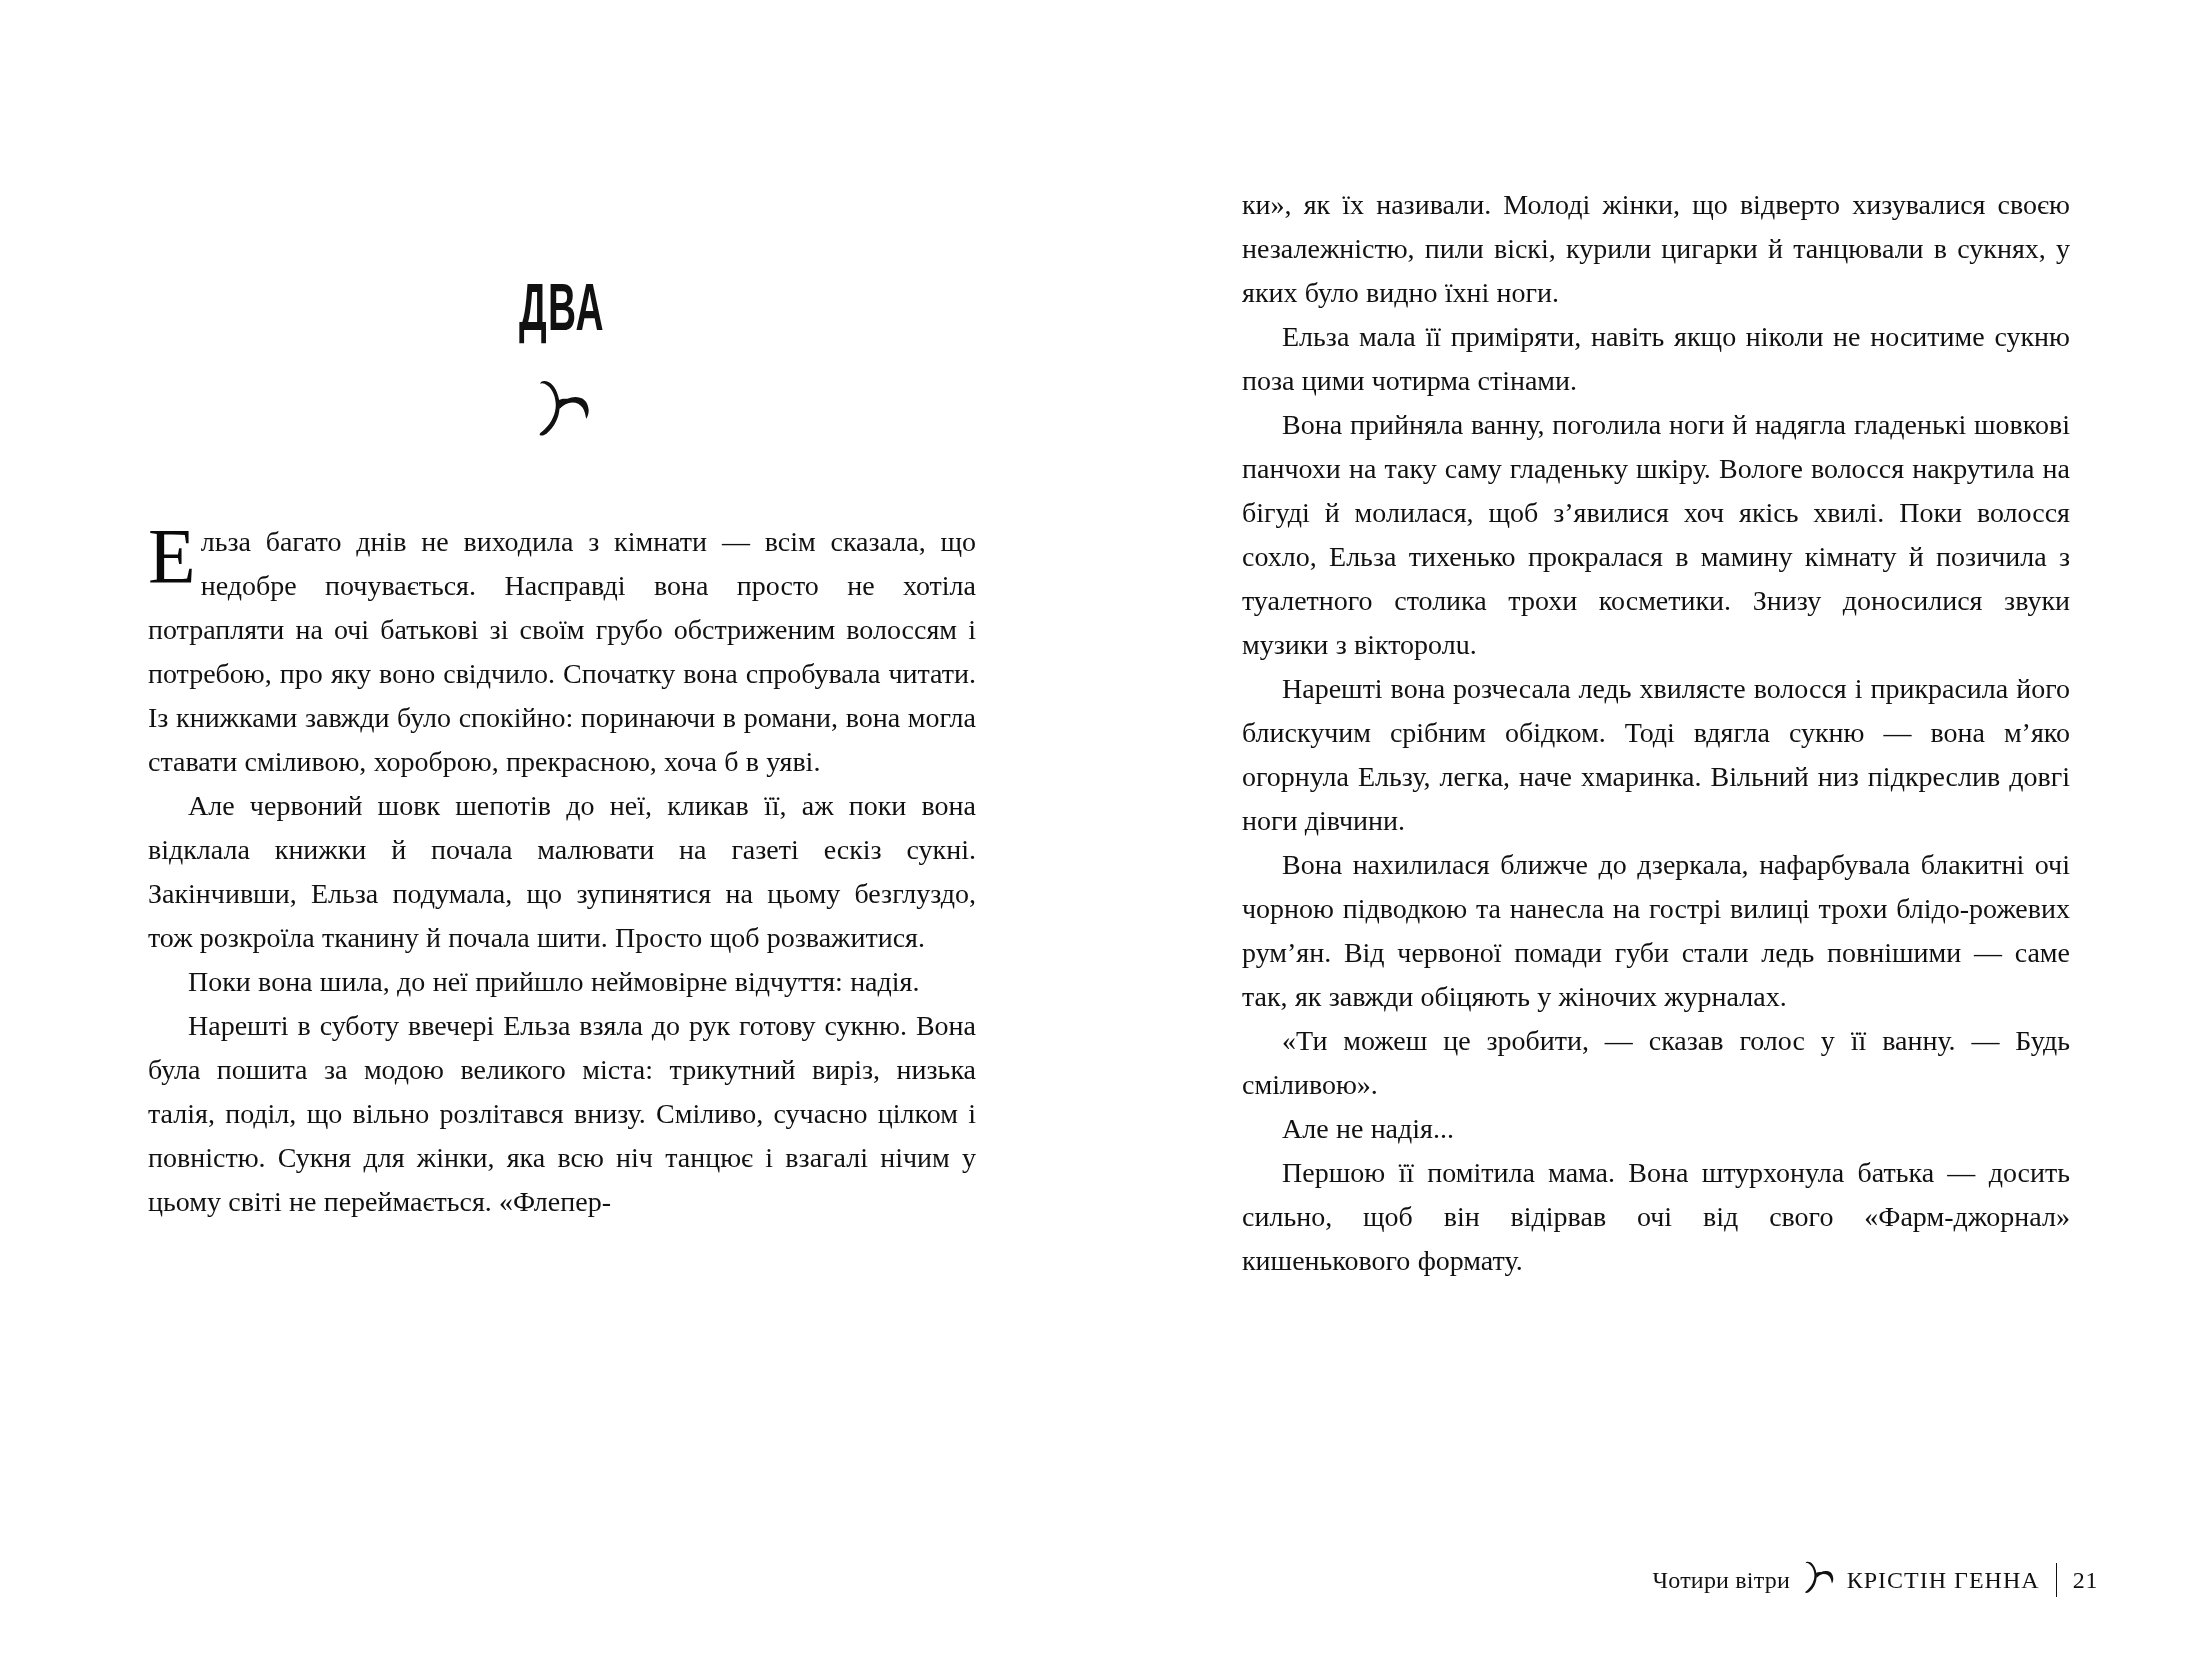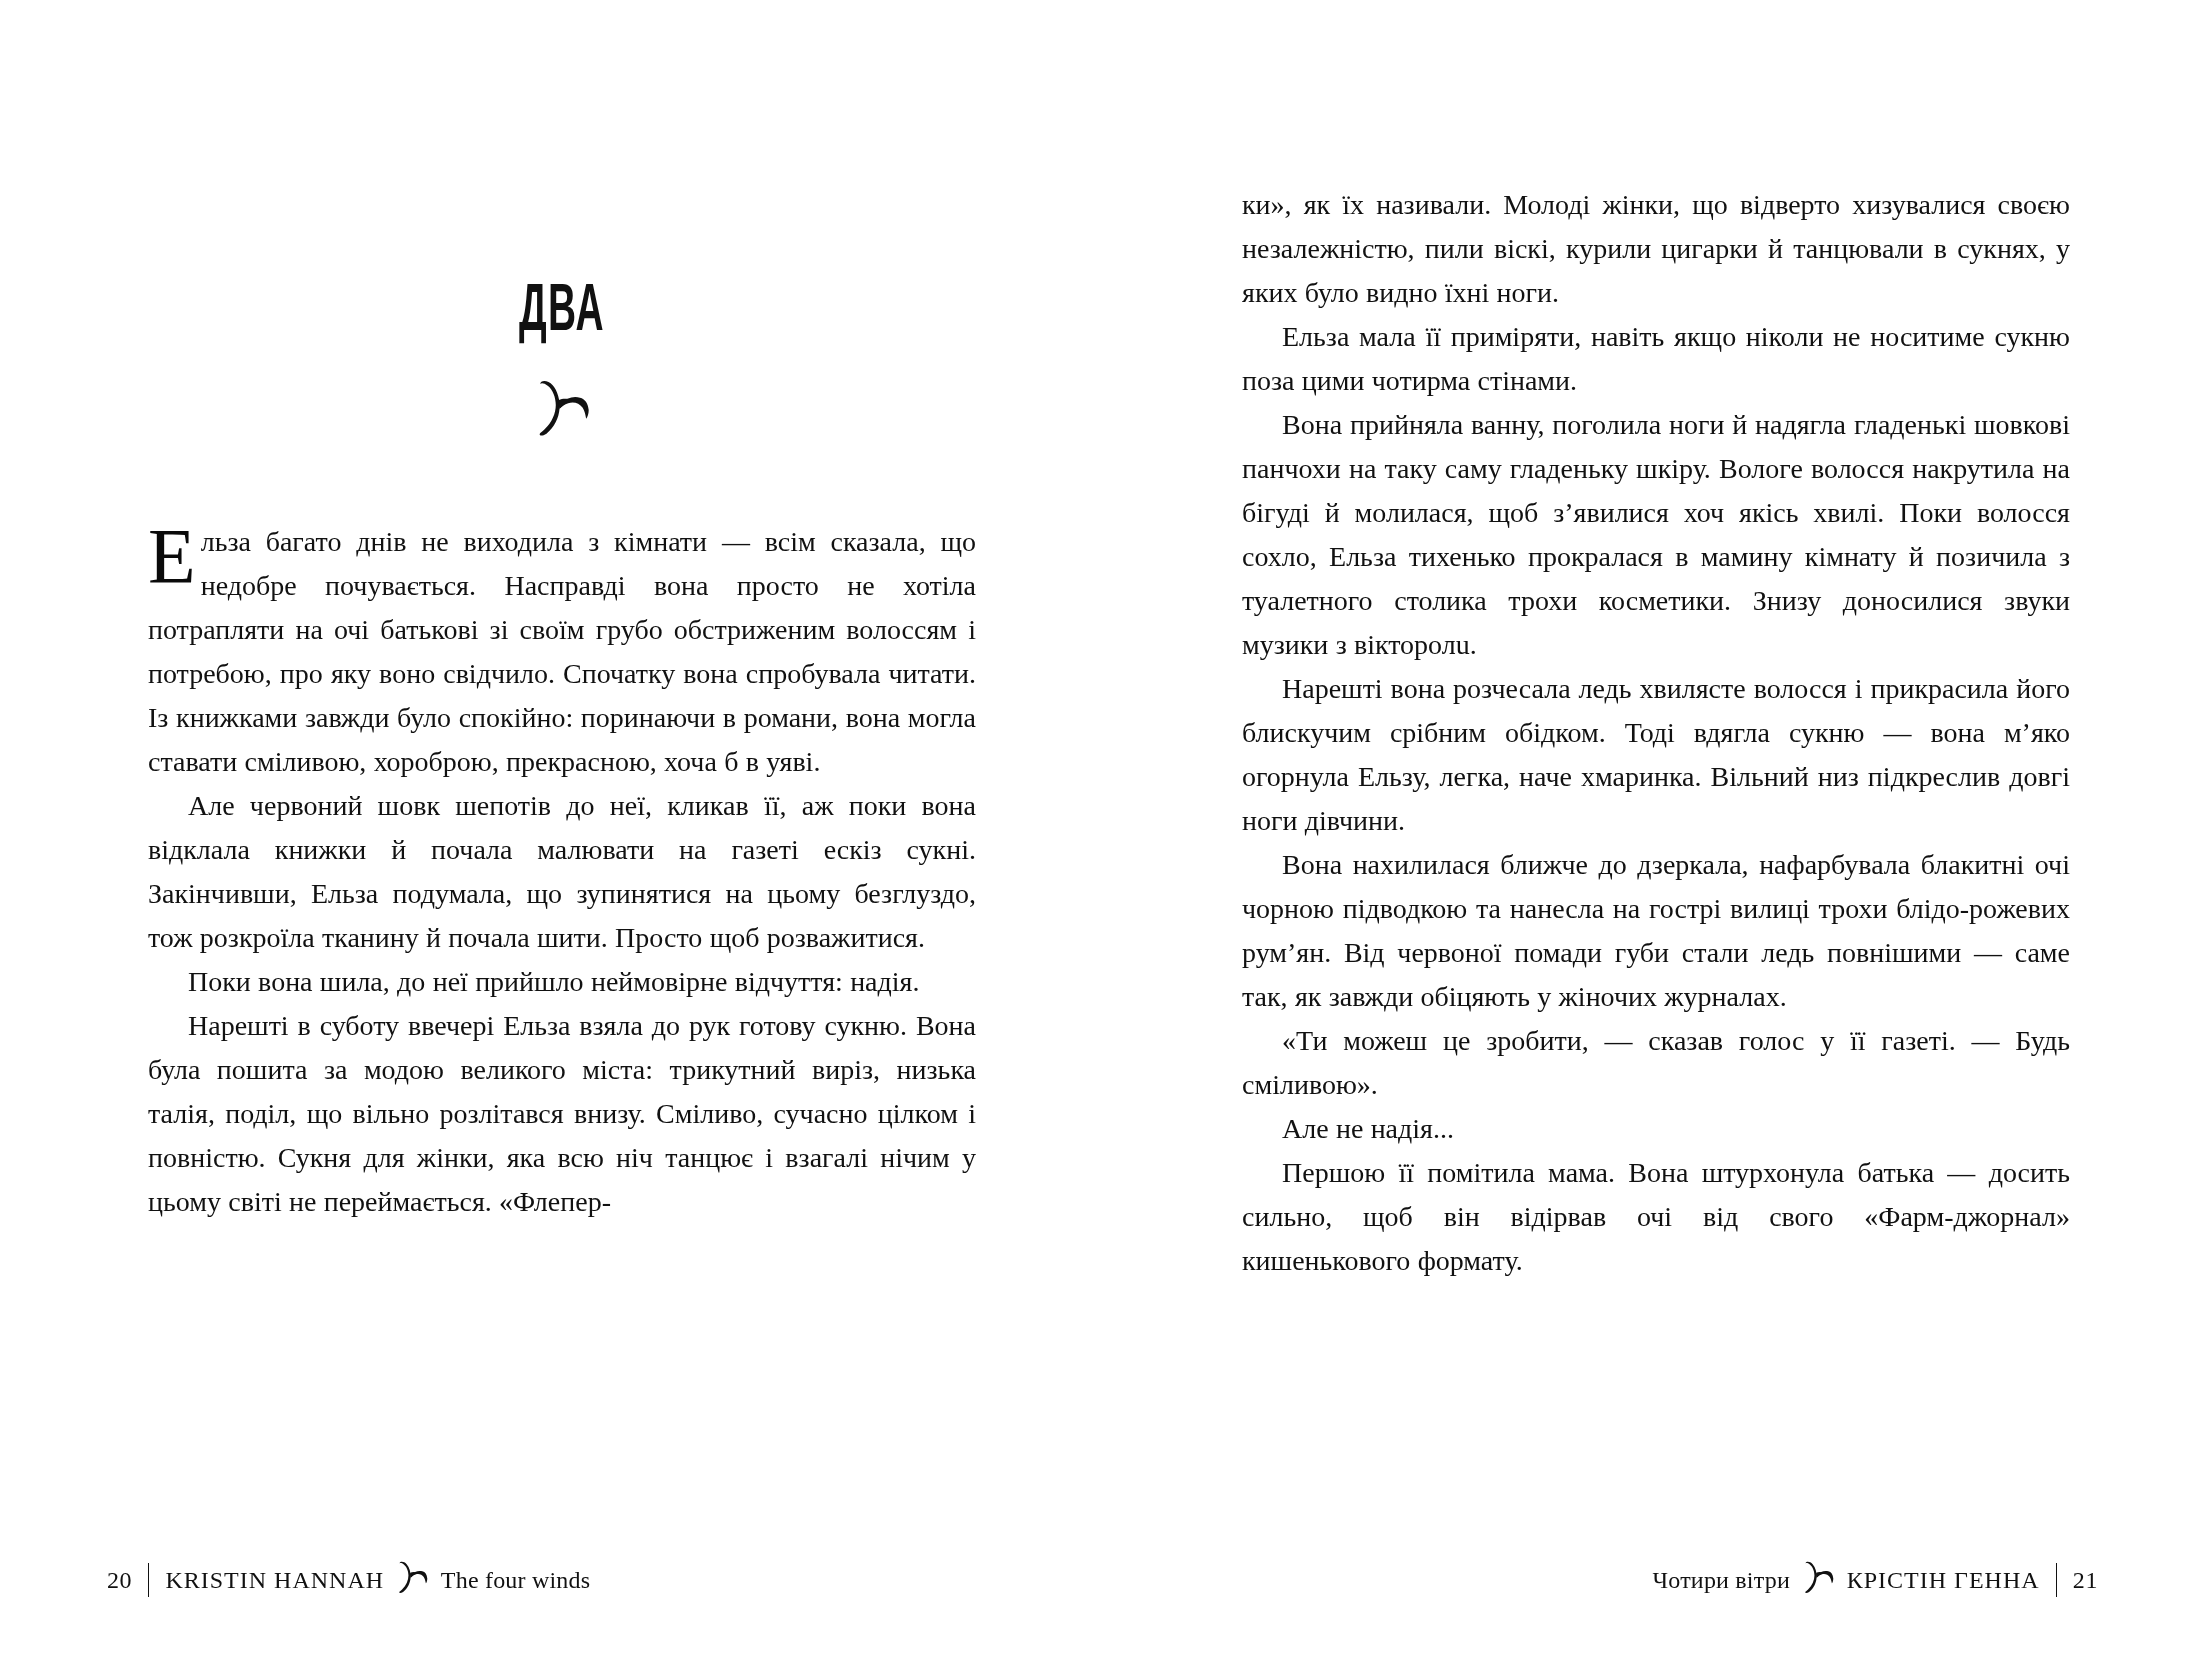--- a/index.html
+++ b/index.html
@@ -193,51 +193,32 @@
       </div>
 
       <div class="body-text">
         <p class="para first"><span class="dropcap">Е</span><span>льза багато днів не виходила з кімнати — всім сказала, що недобре почувається. Насправді вона просто не хотіла потрапляти на очі батькові зі своїм грубо обстриженим волоссям і потребою, про яку воно свідчило. Спочатку вона спробувала читати. Із книжками завжди було спокійно: поринаючи в романи, вона могла ставати сміливою, хороброю, прекрасною, хоча б в уяві.</span></p>
         <p class="para">Але червоний шовк шепотів до неї, кликав її, аж поки вона відклала книжки й почала малювати на газеті ескіз сукні. Закінчивши, Ельза подумала, що зупинятися на цьому безглуздо, тож розкроїла тканину й почала шити. Просто щоб розважитися.</p>
         <p class="para">Поки вона шила, до неї прийшло неймовірне відчуття: надія.</p>
         <p class="para">Нарешті в суботу ввечері Ельза взяла до рук готову сукню. Вона була пошита за модою великого міста: трикутний виріз, низька талія, поділ, що вільно розлітався внизу. Сміливо, сучасно цілком і повністю. Сукня для жінки, яка всю ніч танцює і взагалі нічим у цьому світі не переймається. «Флепер-</p>
       </div>
     </div>
 
-    <div class="runfoot runfoot-left">
-      <span class="folio">20</span>
-      <span class="rule"></span>
-      <span class="runhead-text">KRISTIN HANNAH</span>
-      <span class="foot-ornament">
-        <svg viewBox="0 0 90 95" xmlns="http://www.w3.org/2000/svg" aria-hidden="true">
-          <path d="M10 8 C10 2, 22 1, 30 10 C38 19, 42 34, 41 48
-                   C40 62, 33 78, 20 88 C14 92, 9 92, 9 89
-                   C9 87, 13 85, 17 81 C29 70, 35 55, 35 42
-                   C35 30, 30 17, 22 11 C17 7, 12 6, 10 8 Z" fill="#111111"></path>
-          <path d="M41 40 C52 30, 64 27, 74 30 C82 32, 87 39, 88 50
-                   C88 56, 86 62, 84 64 C83 60, 82 52, 78 46
-                   C73 39, 64 36, 55 39 C49 41, 45 44, 41 48 Z" fill="#111111"></path>
-          <path d="M40 34 C46 31, 54 31, 58 34 C53 38, 46 43, 41 48
-                   C40 44, 39 38, 40 34 Z" fill="#111111"></path>
-        </svg>
-      </span>
-      <span class="runhead-title">The four winds</span>
-    </div>
   </div>
 
   <div class="page page-right">
 
     <div class="column column-right">
       <div>
         <p class="para cont">ки», як їх називали. Молоді жінки, що відверто хизувалися своєю незалежністю, пили віскі, курили цигарки й танцювали в сукнях, у яких було видно їхні ноги.</p>
         <p class="para">Ельза мала її приміряти, навіть якщо ніколи не носитиме сукню поза цими чотирма стінами.</p>
         <p class="para">Вона прийняла ванну, поголила ноги й надягла гладенькі шовкові панчохи на таку саму гладеньку шкіру. Вологе волосся накрутила на бігуді й молилася, щоб з’явилися хоч якісь хвилі. Поки волосся сохло, Ельза тихенько прокралася в мамину кімнату й позичила з туалетного столика трохи косметики. Знизу доносилися звуки музики з вікторолu.</p>
         <p class="para">Нарешті вона розчесала ледь хвилясте волосся і прикрасила його блискучим срібним обідком. Тоді вдягла сукню — вона м’яко огорнула Ельзу, легка, наче хмаринка. Вільний низ підкреслив довгі ноги дівчини.</p>
         <p class="para">Вона нахилилася ближче до дзеркала, нафарбувала блакитні очі чорною підводкою та нанесла на гострі вилиці трохи блідо-рожевих рум’ян. Від червоної помади губи стали ледь повнішими — саме так, як завжди обіцяють у жіночих журналах.</p>
-        <p class="para">«Ти можеш це зробити, — сказав голос у її газеті. — Будь сміливою».</p>
+        <p class="para">«Ти можеш це зробити, — сказав голос у її ванну. — Будь сміливою».</p>
         <p class="para">Але не надія...</p>
         <p class="para">Першою її помітила мама. Вона штурхонула батька — досить сильно, щоб він відірвав очі від свого «Фарм-джорнал» кишенькового формату.</p>
       </div>
     </div>
 
     <div class="runfoot runfoot-right">
       <span class="runhead-title">Чотири вітри</span>
       <span class="foot-ornament">
         <svg viewBox="0 0 90 95" xmlns="http://www.w3.org/2000/svg" aria-hidden="true">
           <path d="M10 8 C10 2, 22 1, 30 10 C38 19, 42 34, 41 48

